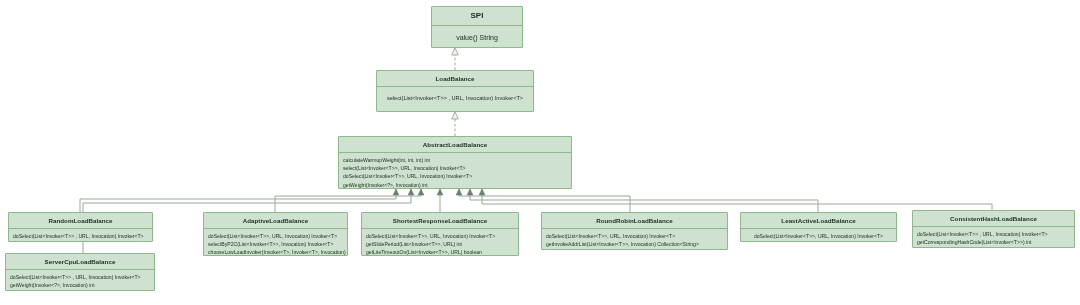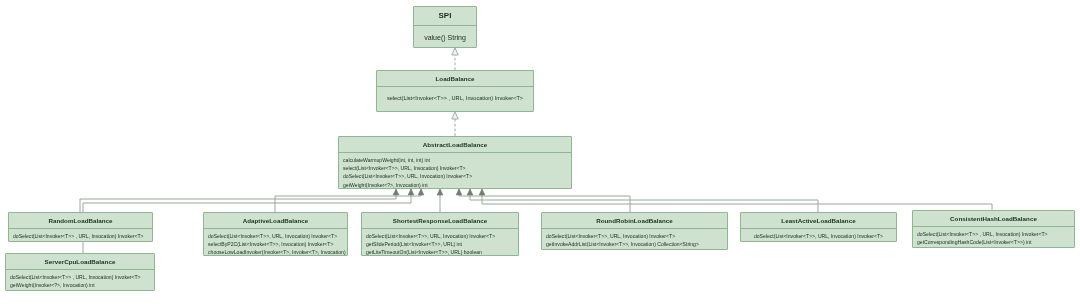--- a/index.html
+++ b/index.html
@@ -99,21 +99,21 @@
 
     <path d="M 440 212 L 440 189" stroke="#9aa89a" stroke-width="1" fill="none" marker-end="url(#solid-tri)"></path>
 
     <path d="M 630 212 L 630 196 L 459 196 L 459 189" stroke="#9aa89a" stroke-width="1" fill="none" marker-end="url(#solid-tri)"></path>
 
     <path d="M 818 212 L 818 200 L 470 200 L 470 189" stroke="#9aa89a" stroke-width="1" fill="none" marker-end="url(#solid-tri)"></path>
 
     <path d="M 992 210 L 992 204 L 482 204 L 482 189" stroke="#9aa89a" stroke-width="1" fill="none" marker-end="url(#solid-tri)"></path>
   </svg>
 
-  <div class="uml-class" style="left:413px; top:6px; width:64px; height:42px;">
+  <div class="uml-class" style="left:431px; top:6px; width:92px; height:42px;">
     <div class="uml-name big">SPI</div>
     <div class="uml-members" style="padding-top:6px;">
       <div class="uml-member xl" style="text-align:center;">value() String</div>
     </div>
   </div>
 
   <div class="uml-class" style="left:376px; top:70px; width:158px; height:42px;">
     <div class="uml-name">LoadBalance</div>
     <div class="uml-members" style="padding-top:7px;">
       <div class="uml-member big" style="text-align:center;">select(List&lt;Invoker&lt;T&gt;&gt; , URL, Invocation) Invoker&lt;T&gt;</div>

